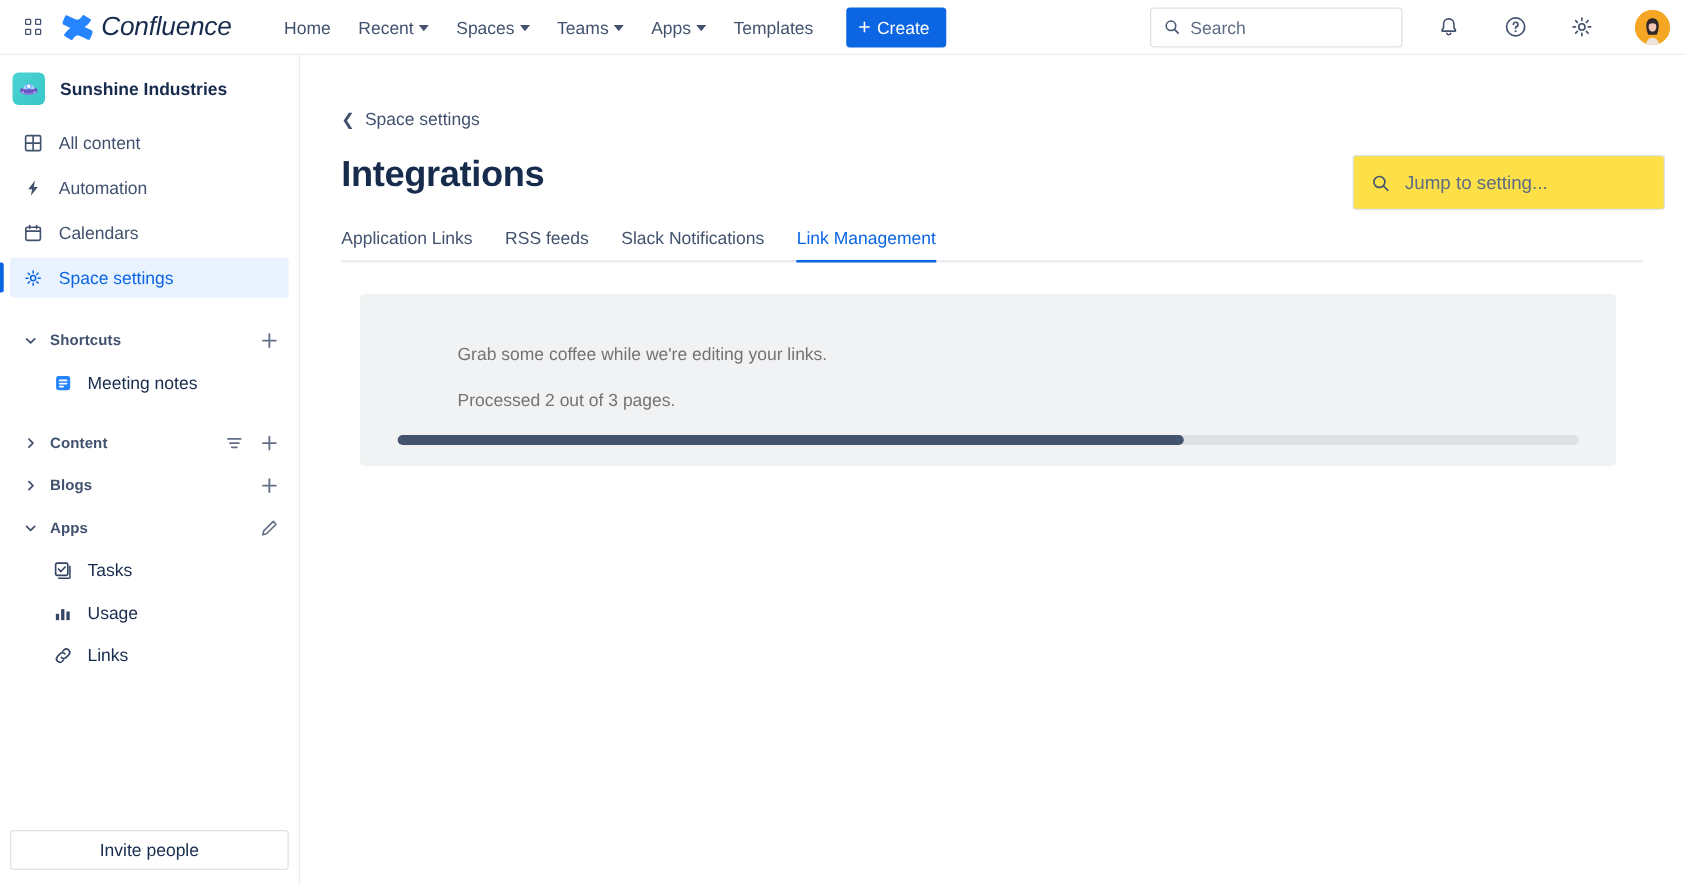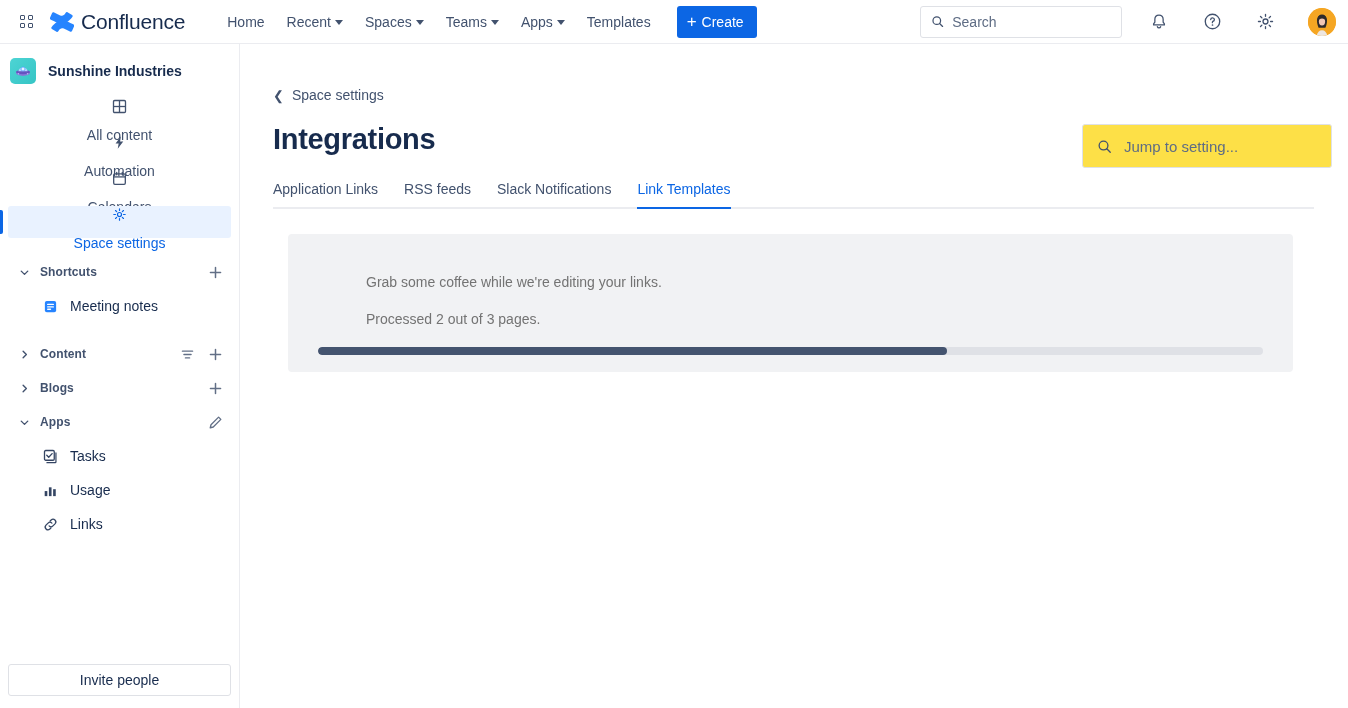--- a/index.html
+++ b/index.html
@@ -23,21 +23,21 @@
   }
   .app-switcher {
     width: 28px; height: 28px;
     display: flex; align-items: center; justify-content: center;
     border-radius: 3px; cursor: pointer;
     margin-right: 4px;
   }
   .dotgrid { display: grid; grid-template-columns: 5px 5px; grid-template-rows: 5px 5px; gap: 3px; }
   .dotgrid i { width: 5px; height: 5px; border: 1.2px solid #42526E; border-radius: 1px; display: block; }
 
-  .brand { display: flex; align-items: center; gap: 7px; margin-right: 26px; padding: 0 6px; cursor: pointer; }
+  .brand { display: flex; align-items: center; gap: 7px; margin-right: 26px; padding: 0 6px; cursor: pointer; font-style: italic; }
   .brand-text { font-size: 21px; font-weight: 400; color: #172B4D; letter-spacing: -0.2px; }
 
   .nav-items { display: flex; align-items: center; gap: 2px; }
   .nav-item {
     display: flex; align-items: center; gap: 4px;
     height: 32px; padding: 0 10px;
     font-size: 14px; color: #42526E;
     border-radius: 3px; cursor: pointer; white-space: nowrap;
   }
   .chev-s { width: 0; height: 0; border-left: 4px solid transparent; border-right: 4px solid transparent; border-top: 5px solid #42526E; display: inline-block; margin-top: 2px; }
@@ -93,21 +93,20 @@
   }
   .space-name { font-size: 14px; font-weight: 700; color: #172B4D; }
 
   .nav-list { padding: 0 8px; }
   .side-item {
     display: flex; align-items: center; gap: 13px;
     height: 32px; padding: 0 10px;
     border-radius: 3px; cursor: pointer;
     font-size: 14px; color: #42526E; margin-bottom: 4px;
     position: relative;
-    flex-direction: column;
   }
   .side-item.active { background: #E9F2FF; color: #0C66E4; font-weight: 400; }
   .side-item.active::before {
     content: ''; position: absolute; left: -8px; top: 4px;
     width: 3px; height: 24px; background: #0C66E4; border-radius: 0 2px 2px 0;
   }
   .side-icon { width: 16px; height: 16px; display: flex; align-items: center; justify-content: center; flex: none; }
 
   .section-gap { height: 14px; }
   .section-head {
@@ -498,21 +497,21 @@
     <div class="tab">
       <span>Application Links</span>
     </div>
     <div class="tab">
       <span>RSS feeds</span>
     </div>
     <div class="tab">
       <span>Slack Notifications</span>
     </div>
     <div class="tab active">
-      <span>Link Templates</span>
+      <span>Link Management</span>
     </div>
   </div>
 
   <div class="progress-panel">
     <div class="panel-text">Grab some coffee while we're editing your links.</div>
     <div class="panel-text second">Processed 2 out of 3 pages.</div>
     <div class="progress-track" style="background: rgb(223, 225, 230);">
       <div class="progress-fill" id="progress-fill" style="width: 66.6%; background: rgb(68, 84, 111);"></div>
     </div>
   </div>

